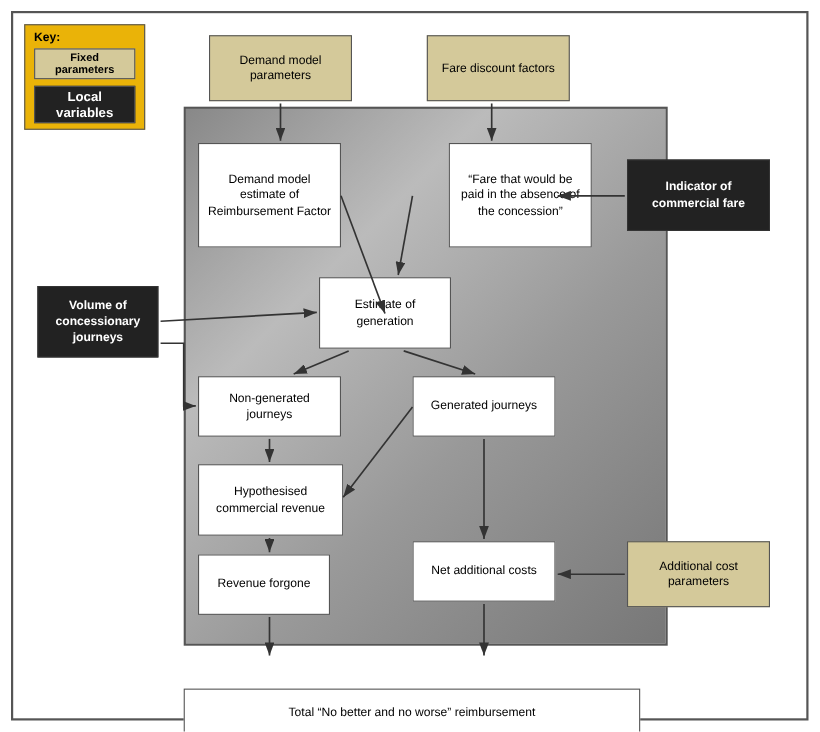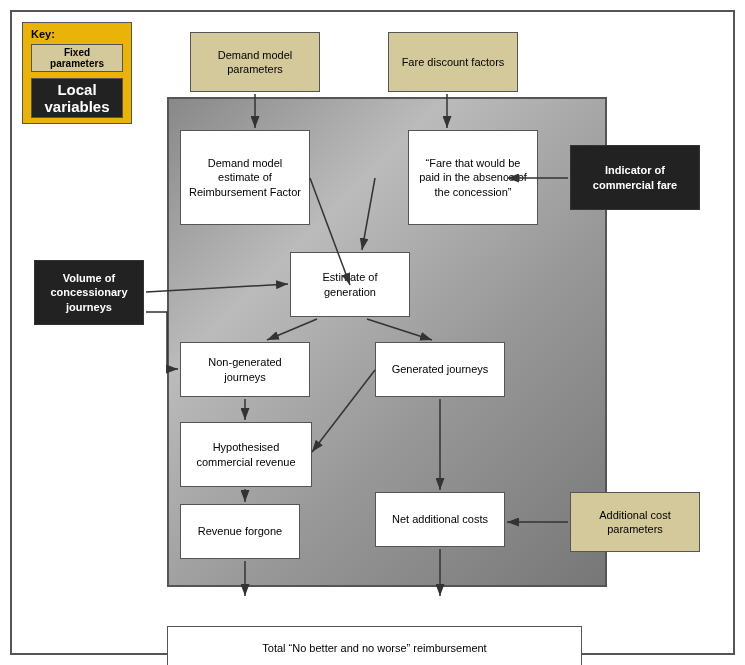--- a/index.html
+++ b/index.html
@@ -44,21 +44,21 @@
       padding: 2px 6px;
       font-size: 10px;
       font-weight: bold;
       margin-bottom: 3px;
       text-align: center;
     }
     .key-local {
       background: #222;
       border: 1.5px solid #555;
       padding: 2px 6px;
-      font-size: 15px;
+      font-size: 12px;
       font-weight: bold;
       color: #fff;
       text-align: center;
     }
 
     
     .main-area {
       position: absolute;
       top: 85px;
       left: 155px;

